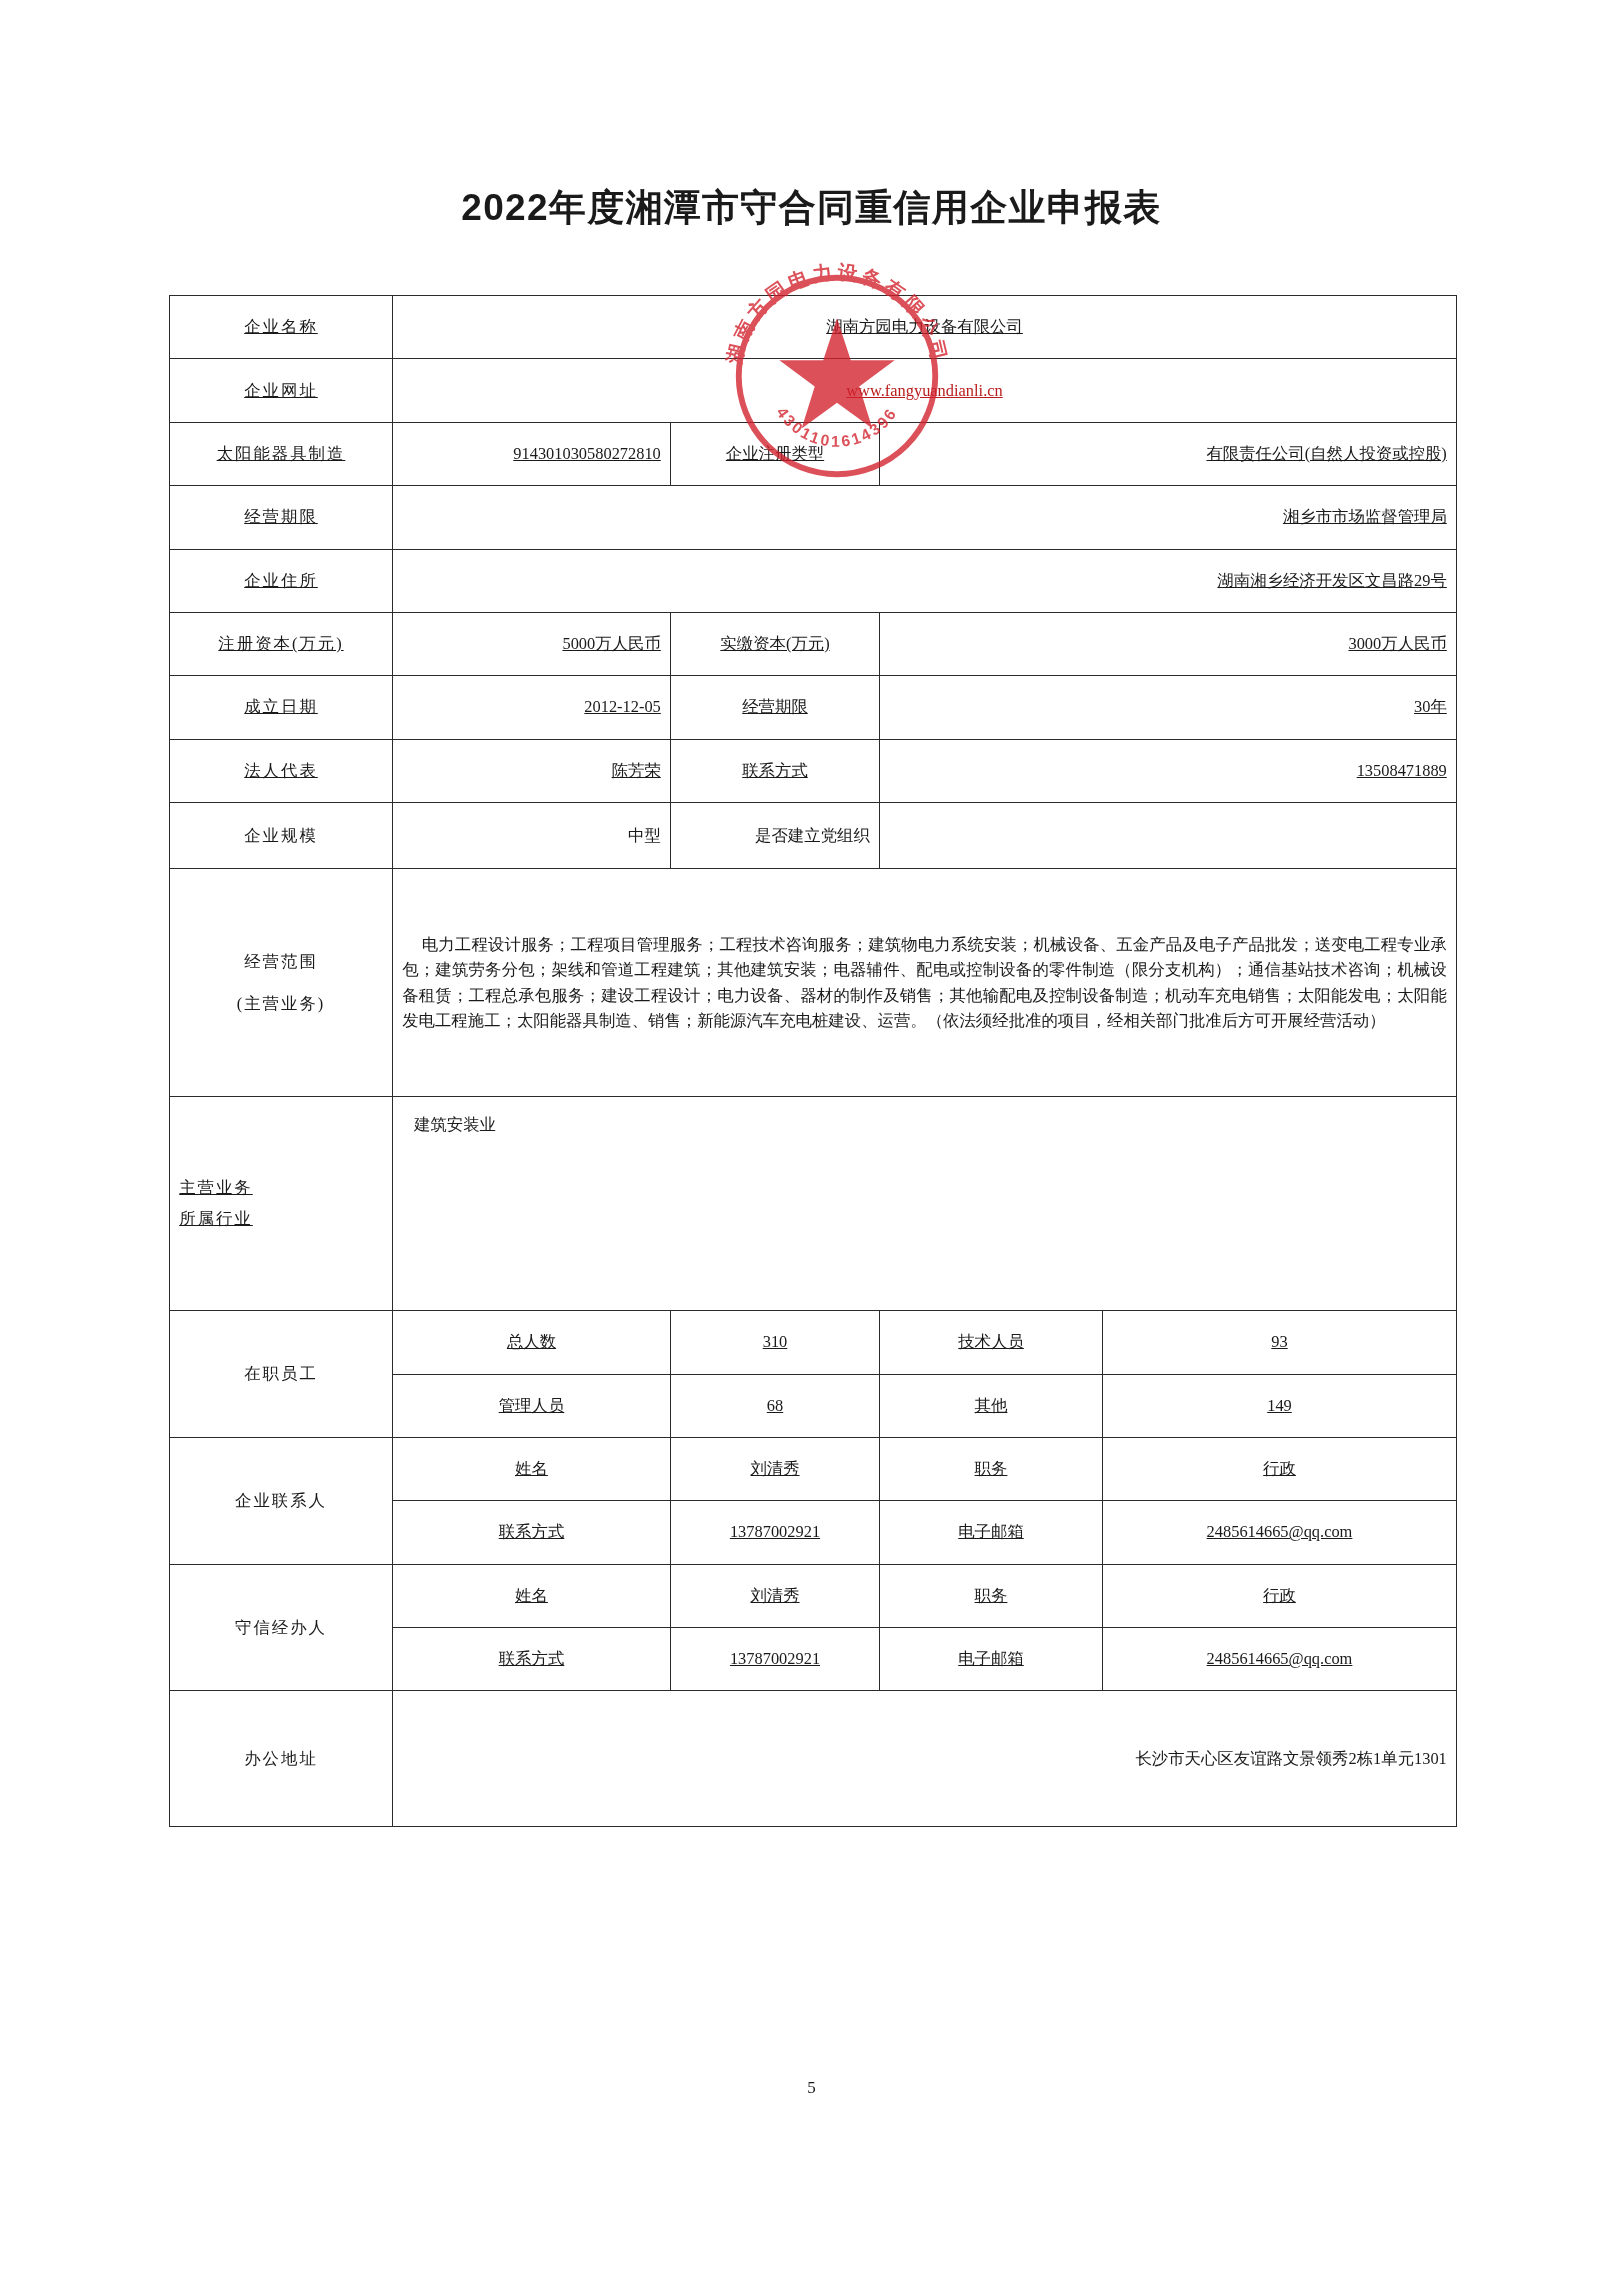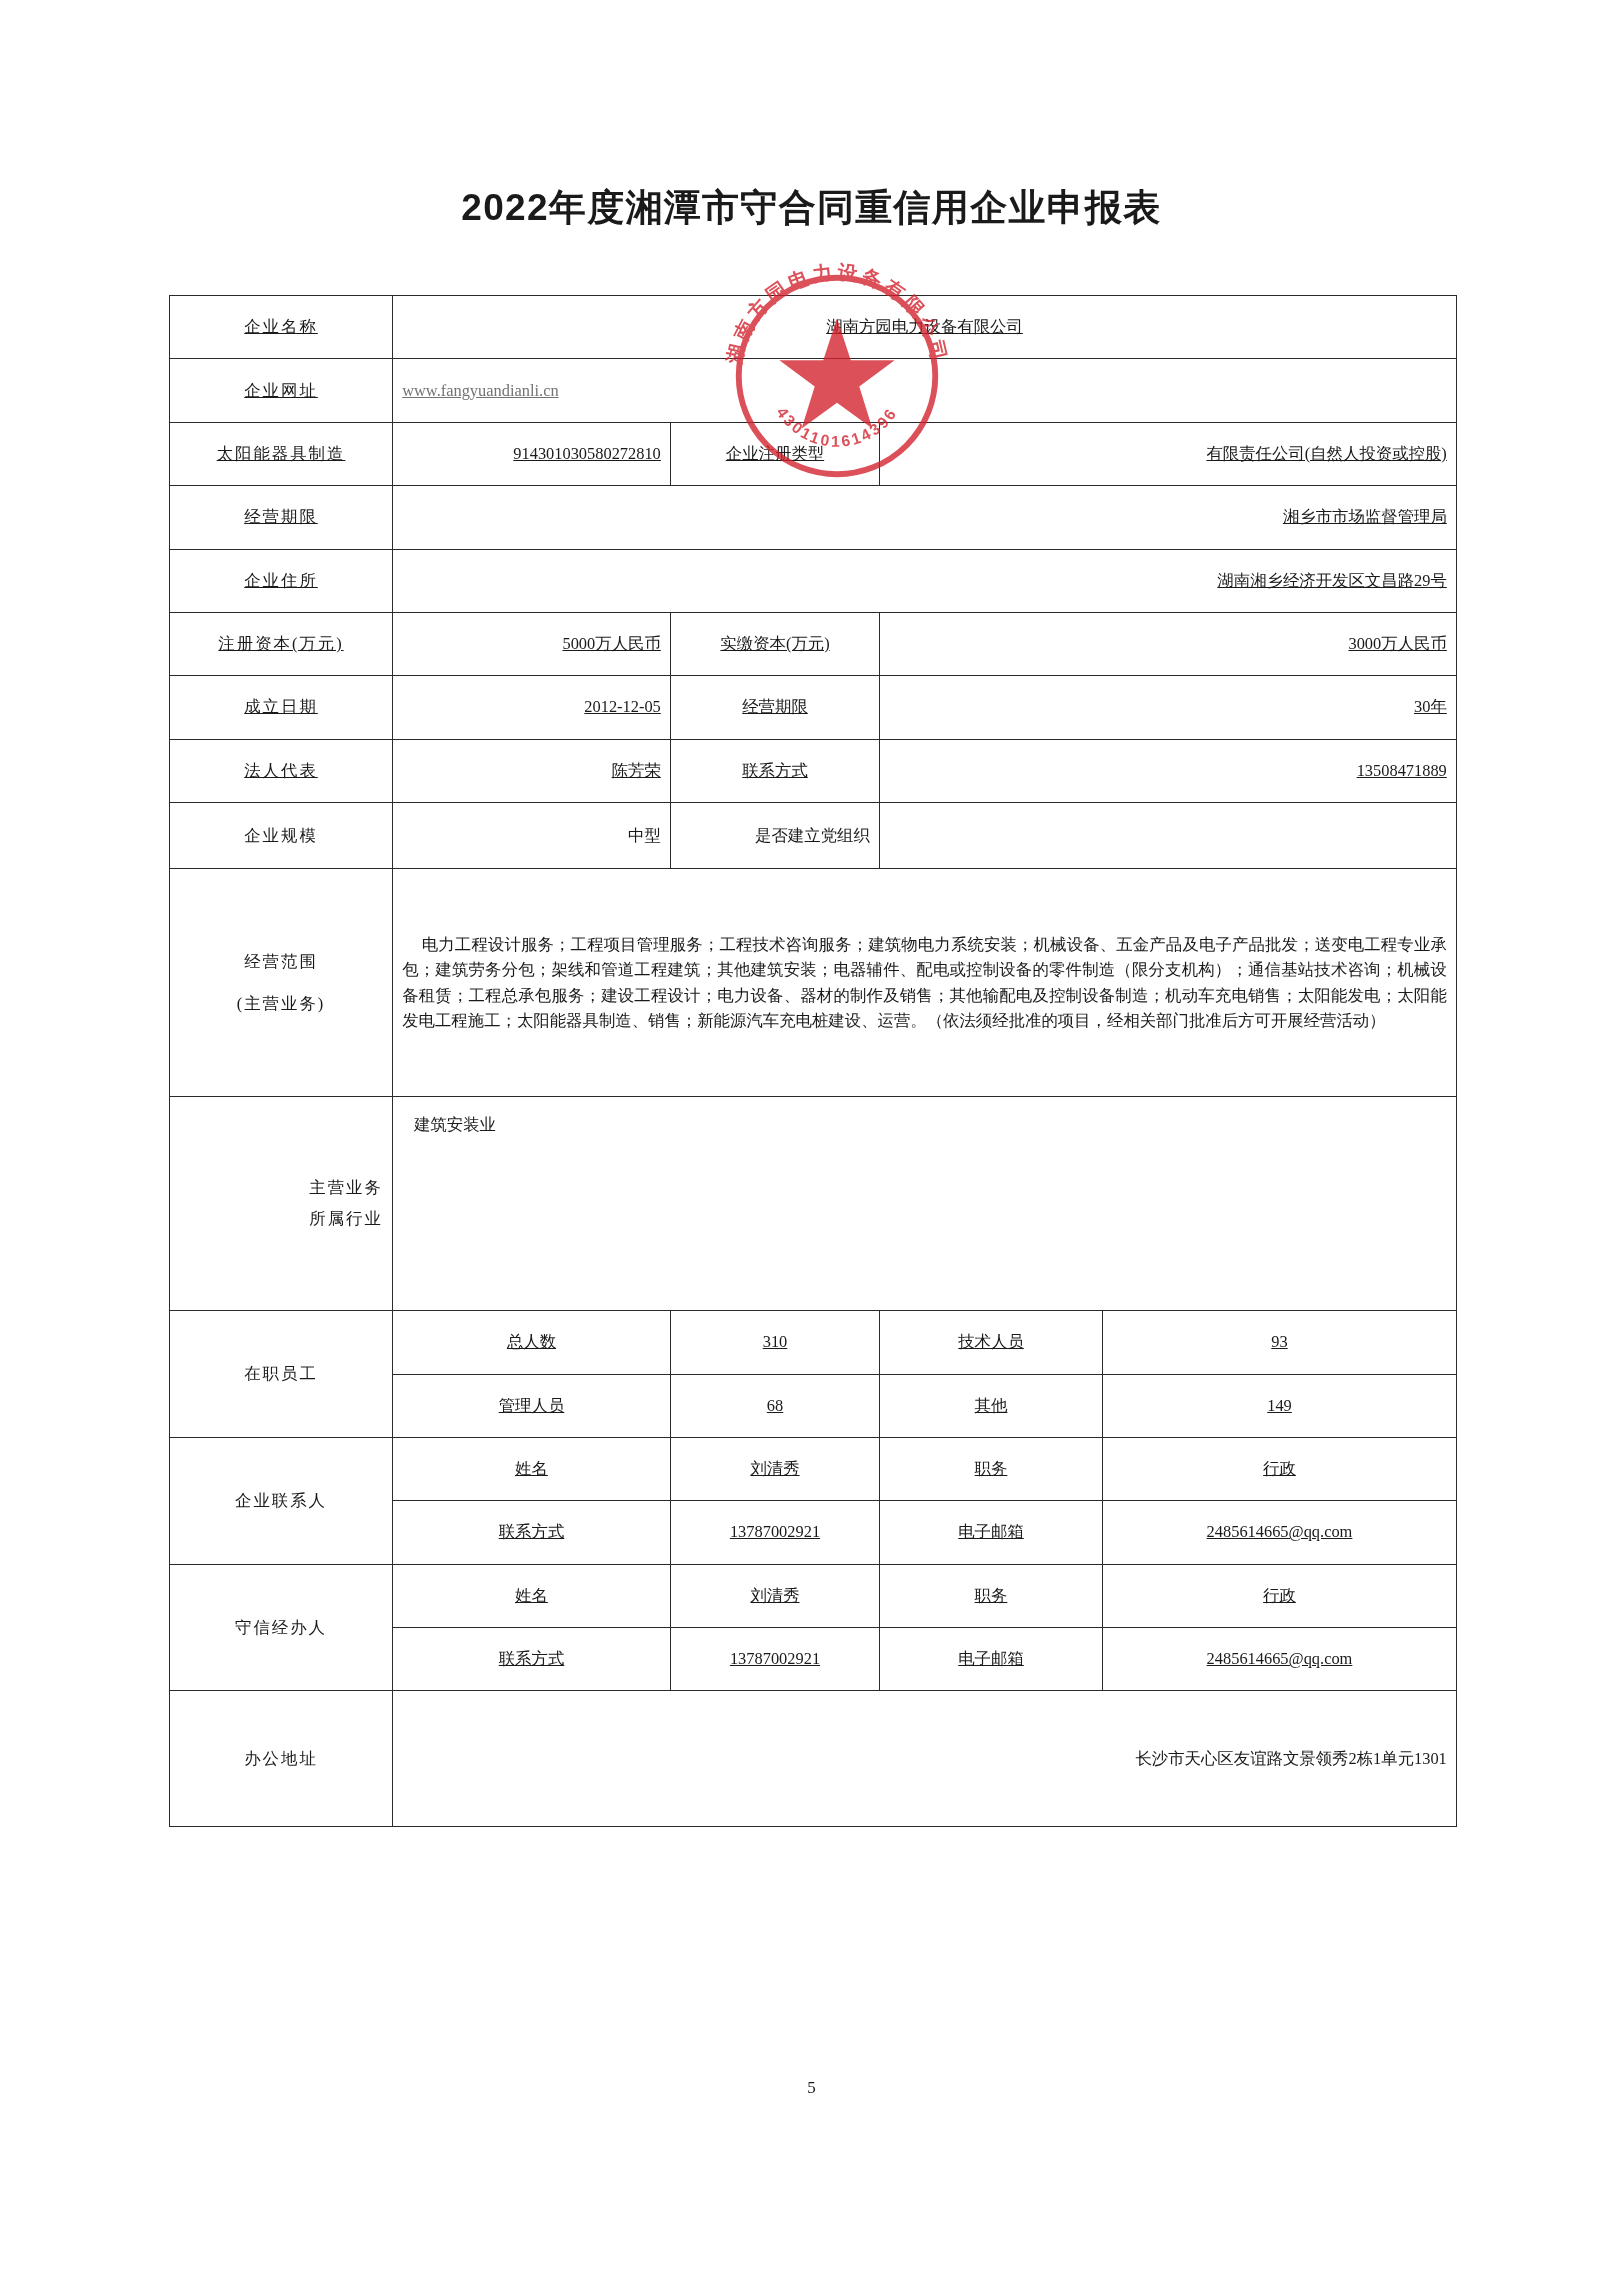--- a/index.html
+++ b/index.html
@@ -64,27 +64,29 @@
   .rowh-2 { height: 55px; }
   .scope {
     line-height: 1.55;
     font-size: 16.7px;
     text-align: justify;
     padding: 9.2px 14.4px 9.2px 14.4px;
     margin-left: 11px;
   }
   .ind { text-indent: 19.6px; }
   .tall-label {
-    text-align: right;
+    text-align: left;
     font-size: 17.7px;
     letter-spacing: 2px;
     line-height: 1.9;
+    text-decoration: underline;
   }
   .link {
-    color: #737373;
+    color: #b91c1c;
+    text-align: center;
     font-size: 17.7px;
     font-family: "Liberation Sans", "DejaVu Sans", sans-serif;
   }
   .pagenum {
     position: absolute;
     top: 2078px;
     left: 0;
     width: 1623px;
     text-align: center;
     font-size: 17px;

